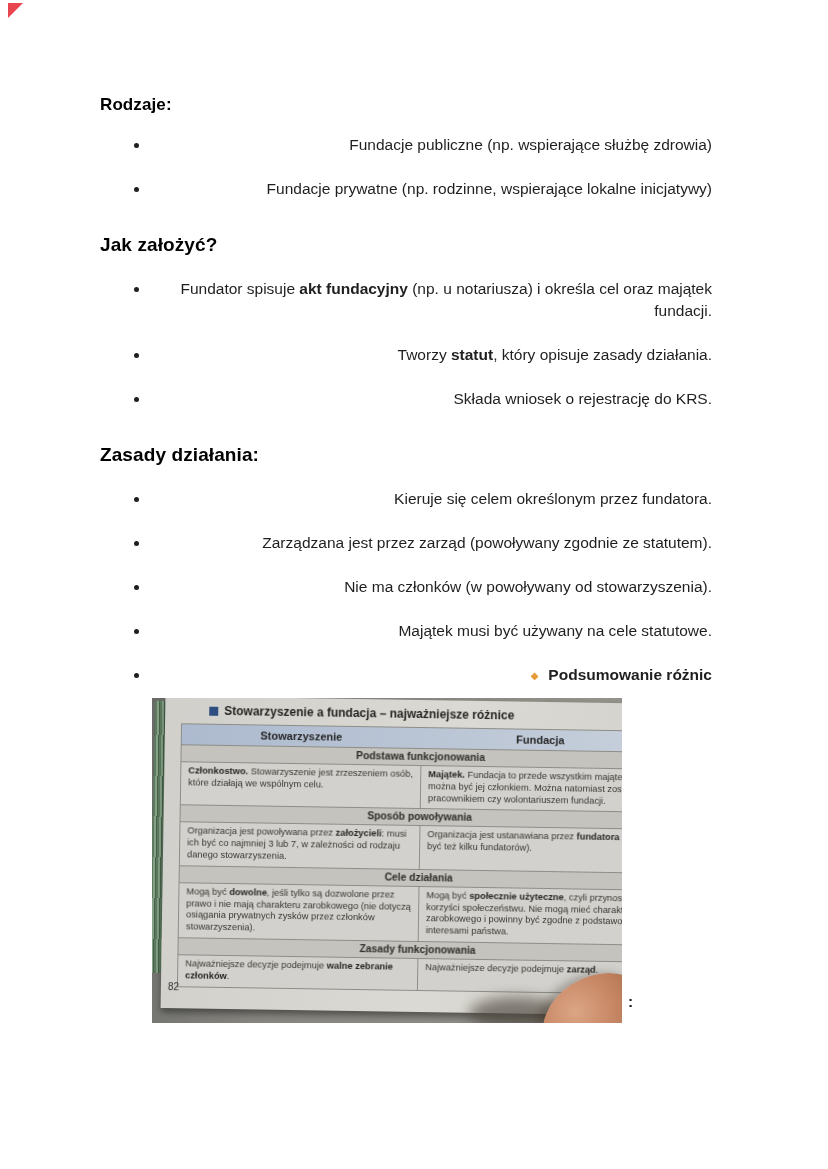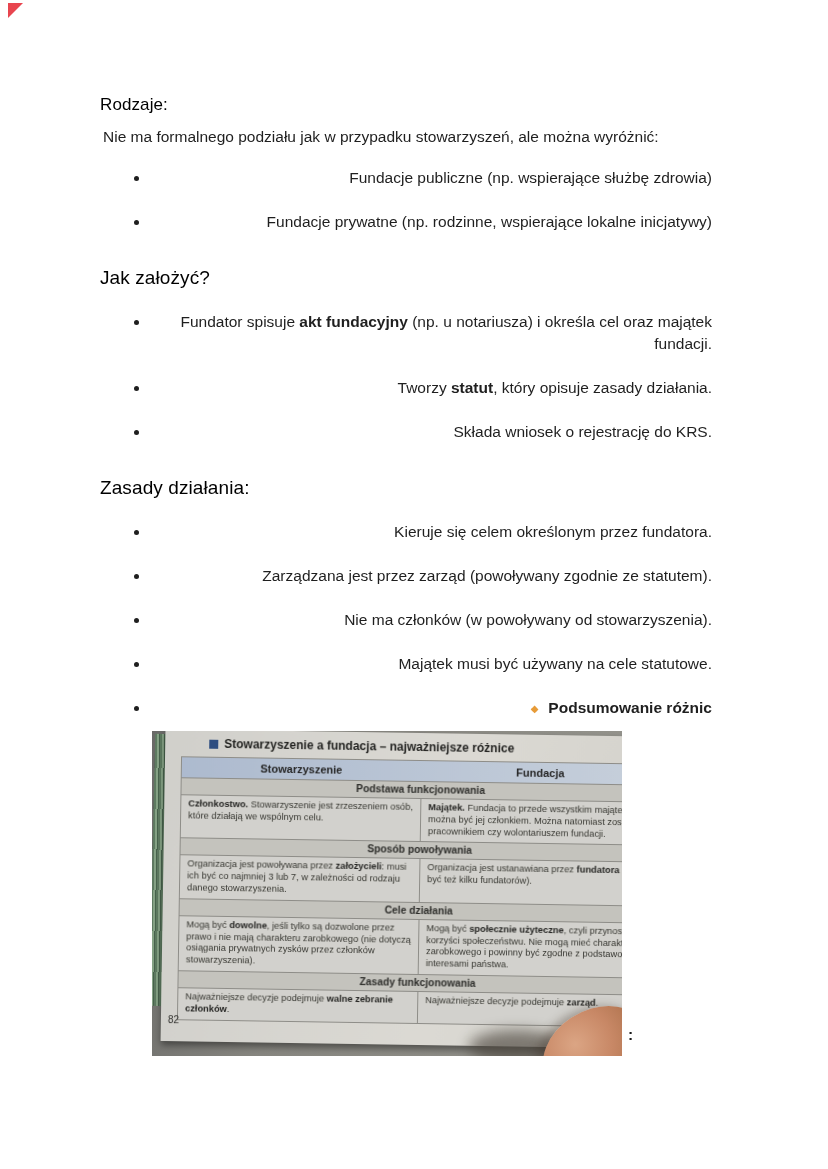--- a/index.html
+++ b/index.html
@@ -24,21 +24,21 @@
     border-right: 15px solid transparent;
   }
   .content {
     position: absolute;
     left: 100px;
     top: 95px;
     width: 612px;
   }
   h2 {
     font-size: 19px;
-    font-weight: 400;
+    font-weight: 700;
     color: #000;
     margin: 34px 0 22px 0;
     letter-spacing: 0.1px;
   }
   h2.small {
     font-size: 17px;
     margin: 0 0 11px 0;
   }
   .intro {
     font-size: 15.5px;
@@ -198,21 +198,20 @@
   }
 </style>
 </head>
 <body>
 
 <div class="corner-marker"></div>
 
 <div class="content">
 
   <h2 class="small">Rodzaje:</h2>
-  <p class="intro">Nie ma formalnego podziału jak w przypadku stowarzyszeń, ale można wyróżnić:</p>
   <ul>
     <li><span>Fundacje publiczne (np. wspierające służbę zdrowia)</span></li>
     <li><span>Fundacje prywatne (np. rodzinne, wspierające lokalne inicjatywy)</span></li>
   </ul>
 
   <h2>Jak założyć?</h2>
   <ul>
     <li>
       <span>Fundator spisuje </span><b>akt fundacyjny</b><span> (np. u notariusza) i określa cel oraz majątek fundacji.</span>
     </li>

